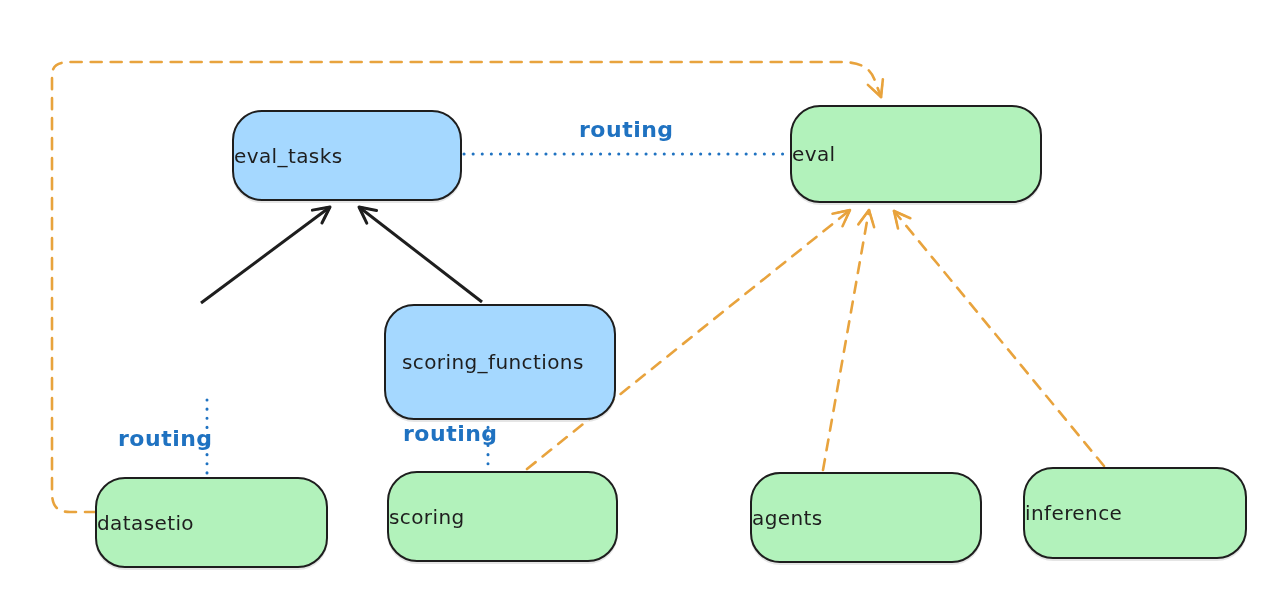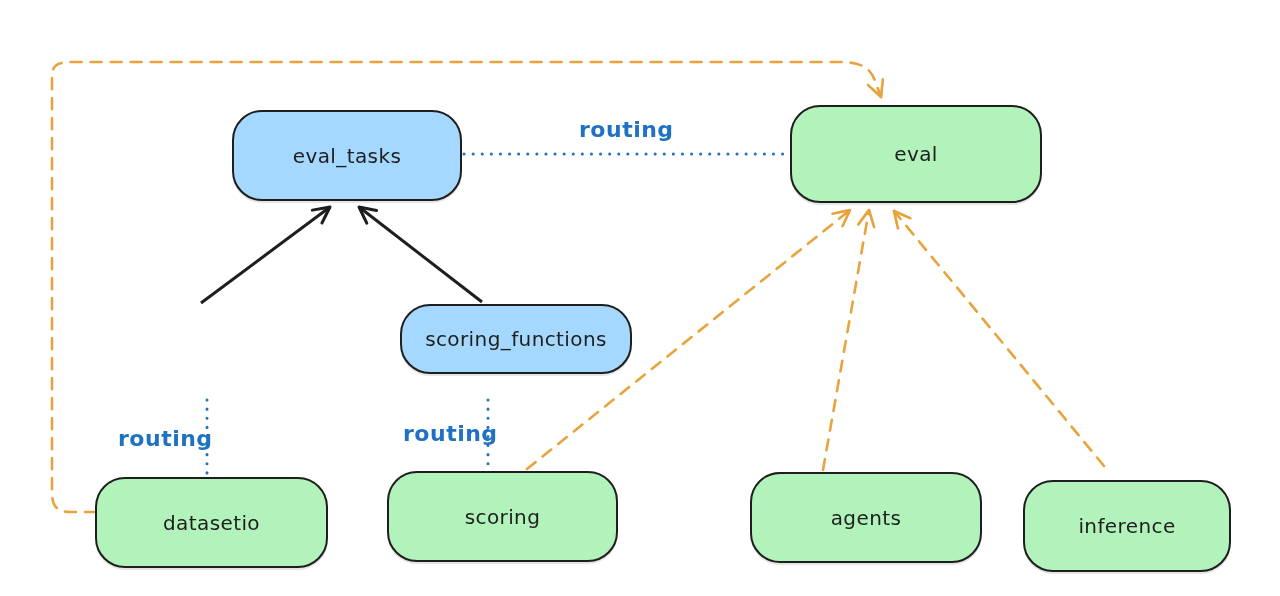--- a/index.html
+++ b/index.html
@@ -16,40 +16,40 @@
     left: 0; top: 0;
     width: 1280px; height: 596px;
   }
   .node {
     position: absolute;
     box-sizing: border-box;
     border: 2.5px solid #1e1e1e;
     border-radius: 30px;
     display: flex;
     align-items: center;
-    justify-content: center;
+    justify-content: flex-start;
     color: #1e1e1e;
     box-shadow: 0 2px 0 rgba(0,0,0,0.10);
   }
   .node.blue  { background: #a5d8ff; }
   .node.green { background: #b2f2bb; }
   .node-label {
     font-size: 20px;
     letter-spacing: 0.4px;
     color: #1e1e1e;
     white-space: nowrap;
   }
   #n-eval-tasks        { left: 232px;  top: 110px; width: 230px; height: 91px; }
   #n-eval              { left: 790px;  top: 105px; width: 252px; height: 98px; }
   #n-datasets          { left: 97px;   top: 305px; width: 233px; height: 93px; }
-  #n-scoring-functions { left: 400px;  top: 304px; width: 232px; height: 70px; }
+  #n-scoring-functions { left: 384px;  top: 304px; width: 232px; height: 116px; padding-left: 16px; }
   #n-datasetio         { left: 95px;   top: 477px; width: 233px; height: 91px; }
   #n-scoring           { left: 387px;  top: 471px; width: 231px; height: 91px; }
   #n-agents            { left: 750px;  top: 472px; width: 232px; height: 91px; }
-  #n-inference         { left: 1023px; top: 480px; width: 208px; height: 92px; }
+  #n-inference         { left: 1023px; top: 467px; width: 224px; height: 92px; }
 
   .routing-label {
     position: absolute;
     color: #1f72c1;
     font-size: 22px;
     font-weight: 600;
     letter-spacing: 0.5px;
     white-space: nowrap;
   }
   #r-top  { left: 579px; top: 117px; }

